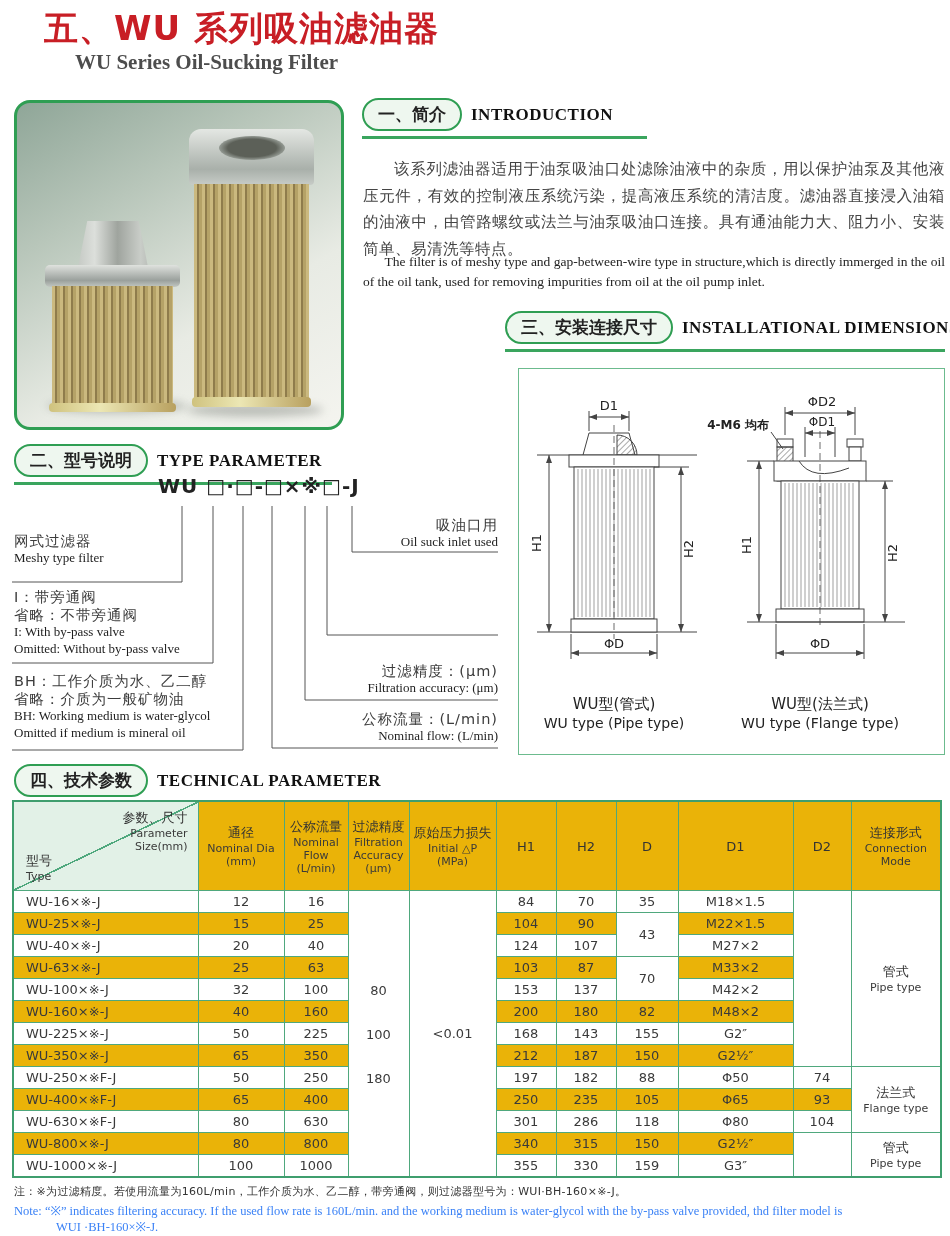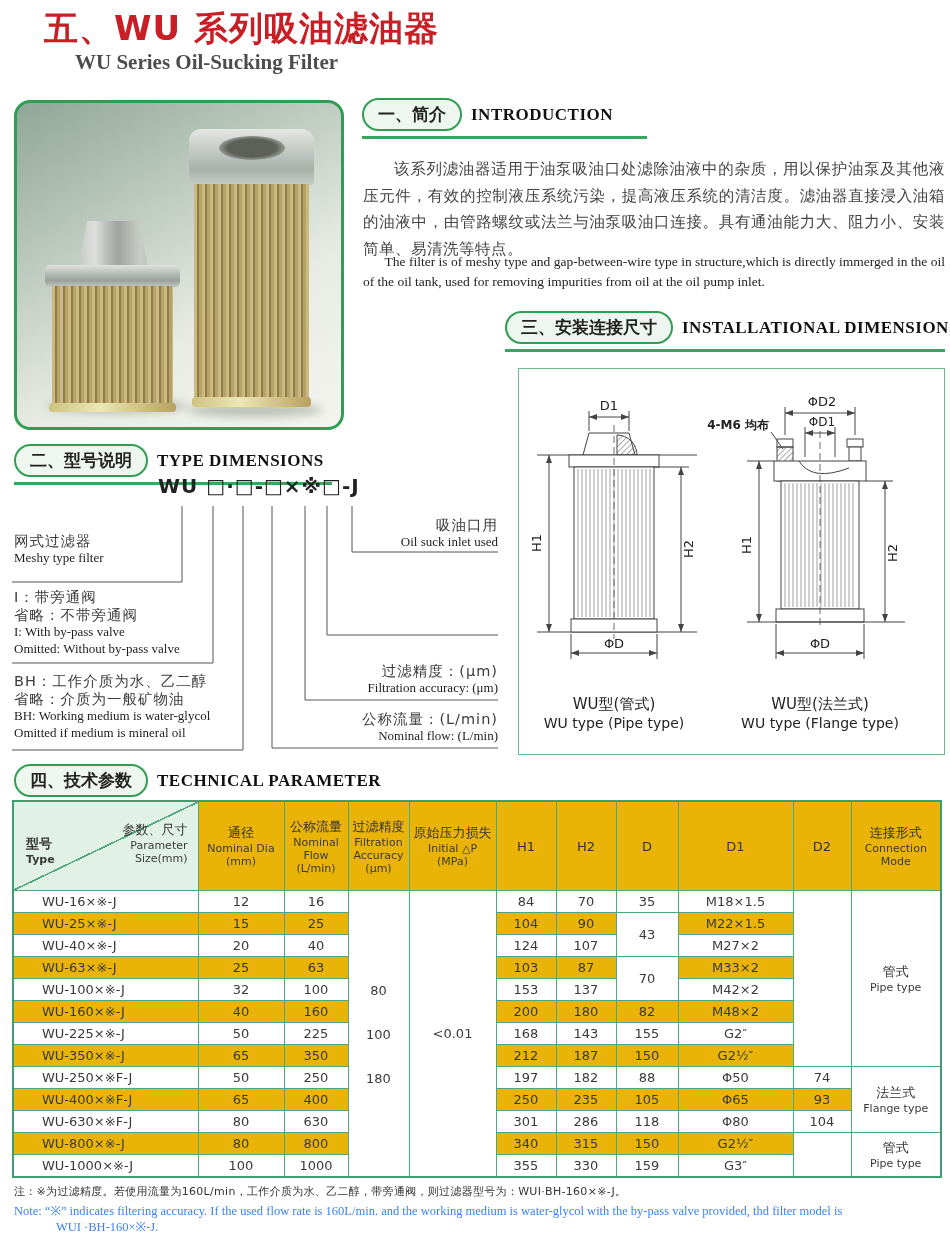--- a/index.html
+++ b/index.html
@@ -64,28 +64,28 @@
 
   
   .tbl{position:absolute;left:12px;top:800px;width:928px;border-collapse:collapse;table-layout:fixed;
         font-size:13px;color:#3a3a3a;border:2px solid #3f9e6e;}
   .tbl th,.tbl td{border:1px solid #4fa87d;text-align:center;vertical-align:middle;padding:0;overflow:hidden;}
   .tbl thead th{background:#eab308;height:88px;font-weight:normal;}
   .tbl tbody tr{height:22px;}
   .tbl tbody td{background:#fff;}
   .tbl tbody tr.alt td{background:#eab308;}
   .tbl tbody td.merged{background:#fff !important;}
-  .tbl td.c1{text-align:left;padding-left:28px;}
+  .tbl td.c1{text-align:left;padding-left:12px;}
   .hcn{display:block;font-size:13px;color:#333;}
   .hen{display:block;font-size:11px;color:#3a3a3a;}
   .th-type{position:relative;background:
       linear-gradient(to bottom right,transparent calc(50% - 0.8px),#4fa87d calc(50% - 0.8px),
       #4fa87d calc(50% + 0.8px),transparent calc(50% + 0.8px)),#e2f1e7 !important;}
-  .hdr-param{position:absolute;top:19px;right:10px;text-align:right;}
-  .hdr-type{position:absolute;bottom:24px;left:12px;text-align:left;font-weight:bold;}
+  .hdr-param{position:absolute;top:7px;right:10px;text-align:right;}
+  .hdr-type{position:absolute;bottom:7px;left:12px;text-align:left;}
   td.acc{position:relative;}
   .accv{position:absolute;left:0;right:0;transform:translateY(-50%);text-align:center;}
 
   
   .note-cn{position:absolute;left:14px;top:1184px;width:930px;font-size:11px;color:#333;letter-spacing:.3px;}
   .note-en{position:absolute;left:14px;top:1203px;width:930px;font-size:12.5px;color:#3b82f6;
         font-family:"Liberation Serif",serif;line-height:1.3;}
   .note-en .l2{display:block;padding-left:42px;}
 </style>
 </head>
@@ -235,21 +235,21 @@
       <text transform="rotate(-90 232 176)" x="232" y="176" font-size="13" text-anchor="middle">H1</text>
       <text transform="rotate(-90 378 184)" x="378" y="184" font-size="13" text-anchor="middle">H2</text>
       <text x="301" y="279" font-size="13" text-anchor="middle">ΦD</text>
       <text x="301" y="340" font-size="15" text-anchor="middle">WU型(法兰式)</text>
       <text x="301" y="359" font-size="14" text-anchor="middle" font-family="Liberation Serif,serif">WU type (Flange type)</text>
     </svg>
   </div>
 
   <div class="sec" style="left:14px;top:444px;width:318px;">
     <span class="pill">二、型号说明</span>
-    <span class="en-title">TYPE DIMENSIONS</span>
+    <span class="en-title">TYPE PARAMETER</span>
   </div>
 
   <div class="type-diagram">
     <svg class="type-lines" width="500" height="300" viewBox="0 0 500 300">
       <g fill="none" stroke="#555" stroke-width="1">
         <path d="M172,36 V112 H2"></path>
         <path d="M203,36 V193 H2"></path>
         <path d="M233,36 V280 H2"></path>
         <path d="M262,36 V278 H488"></path>
         <path d="M295,36 V230 H488"></path>

